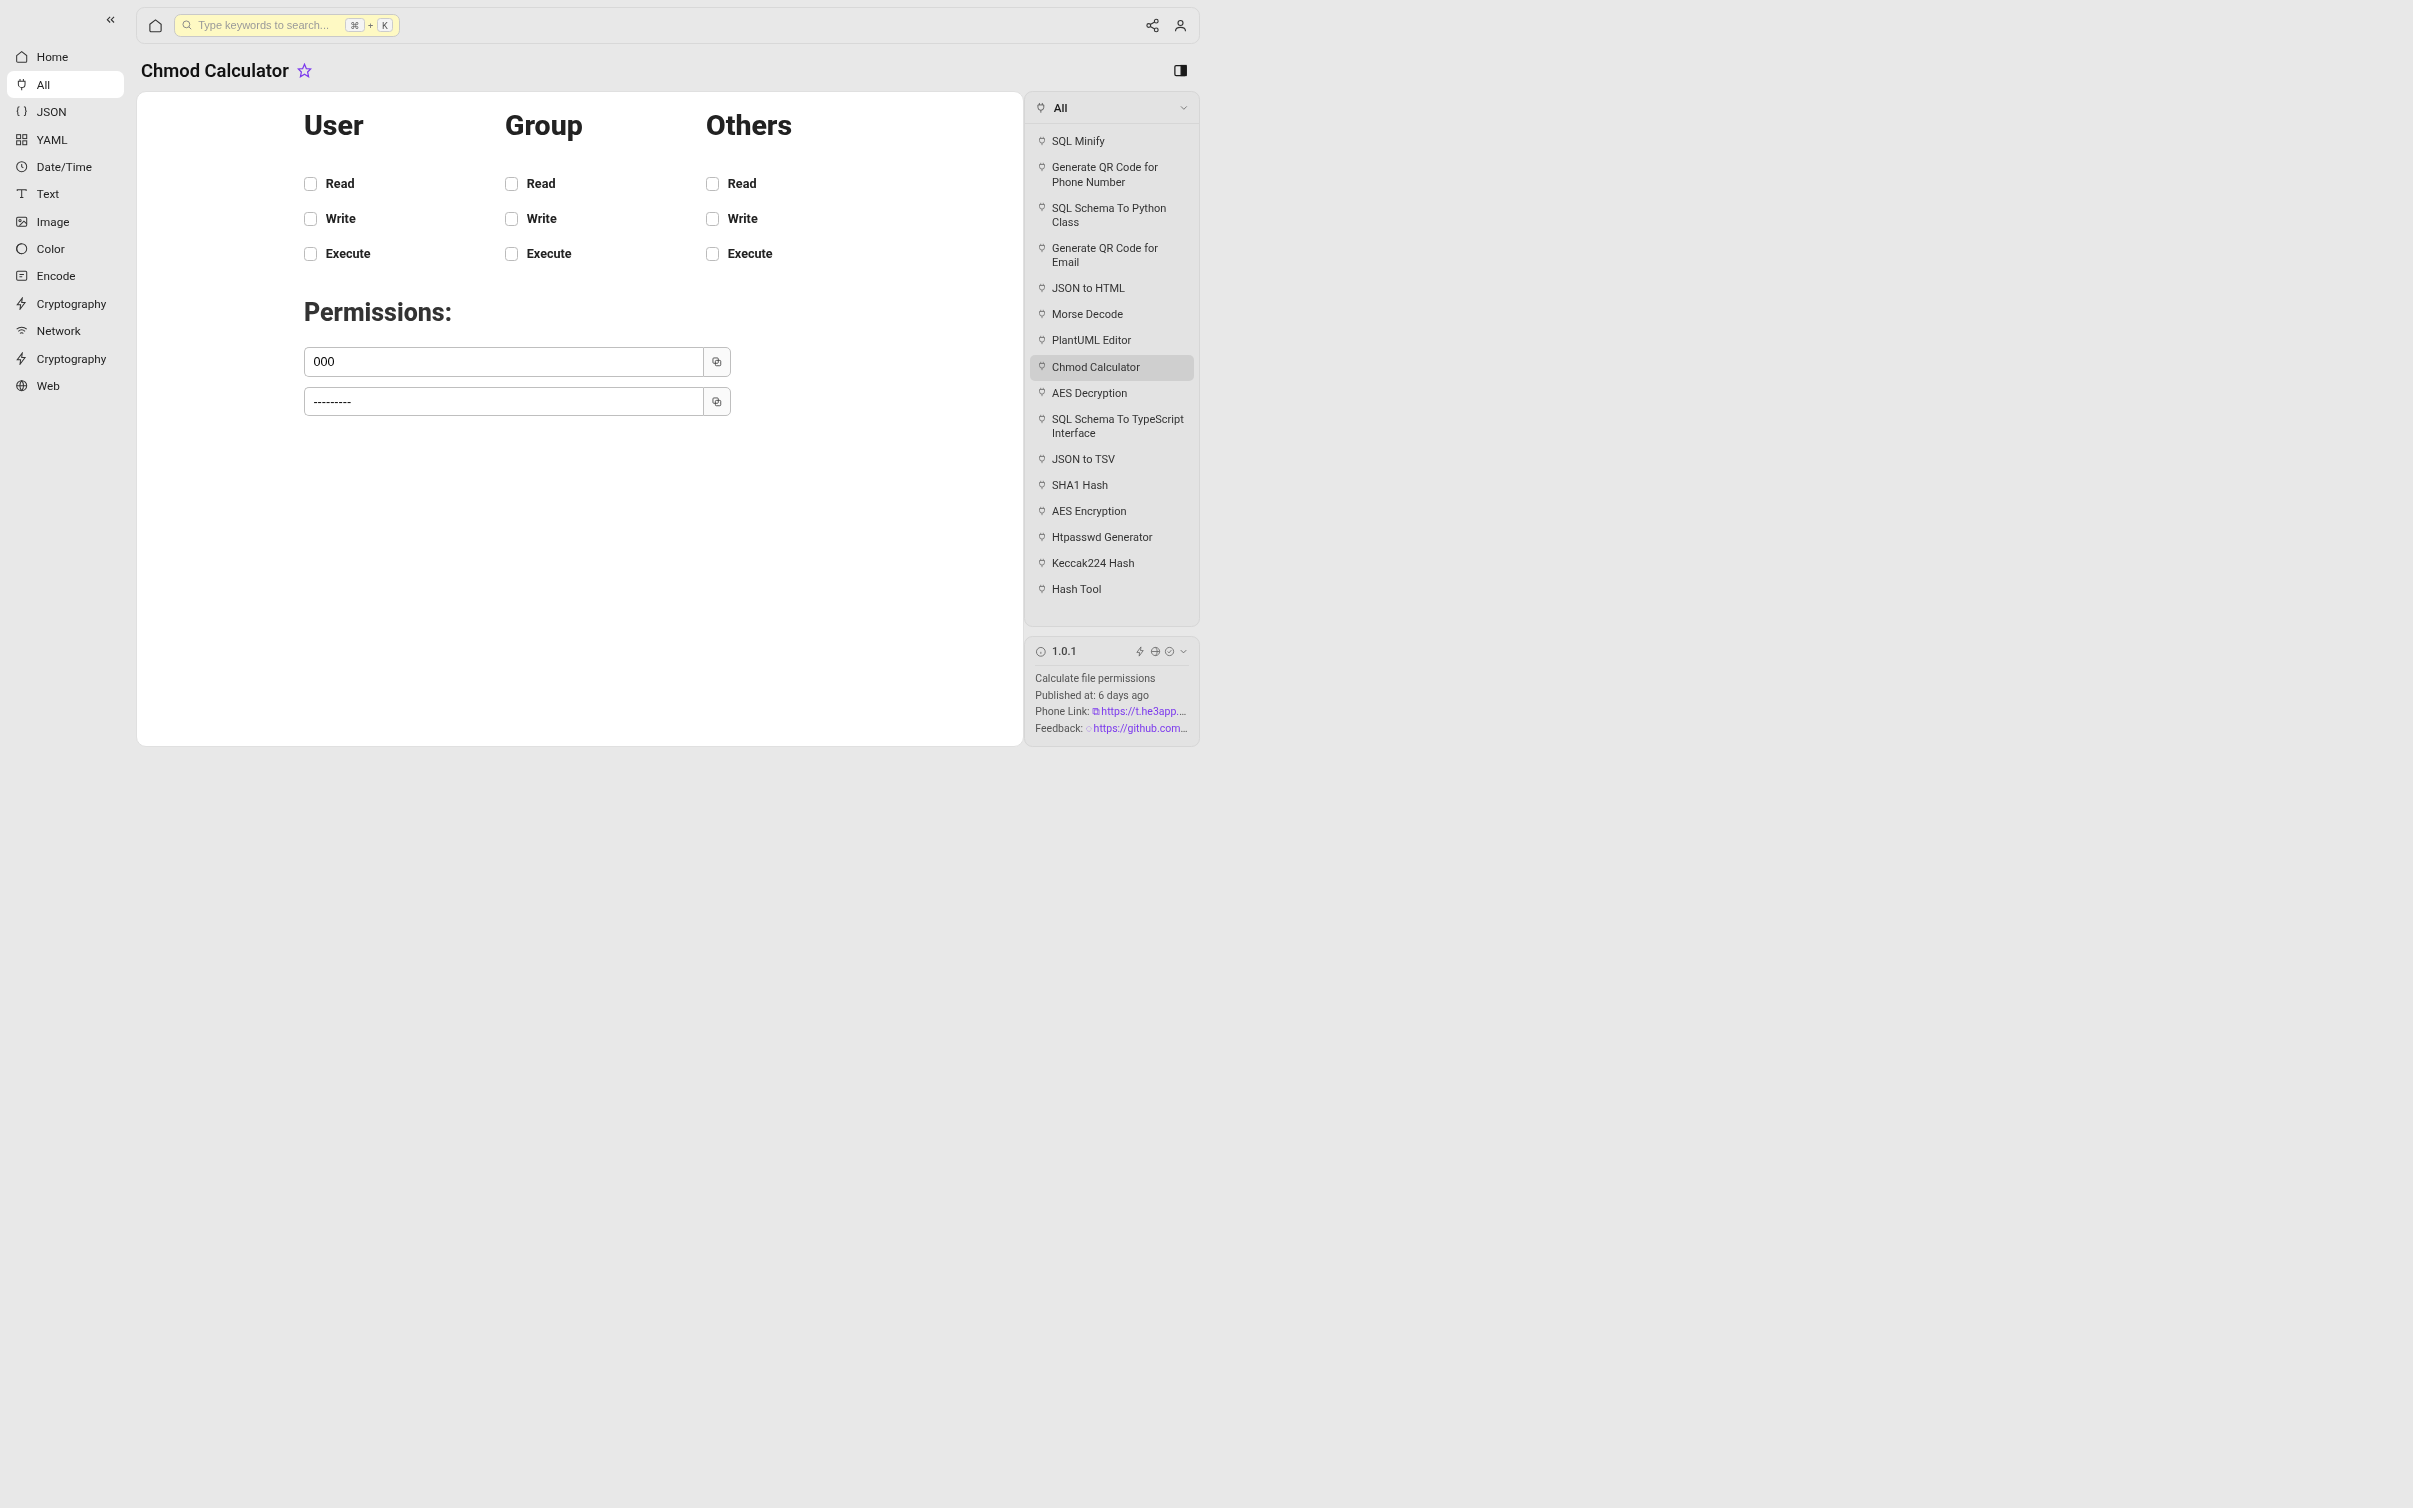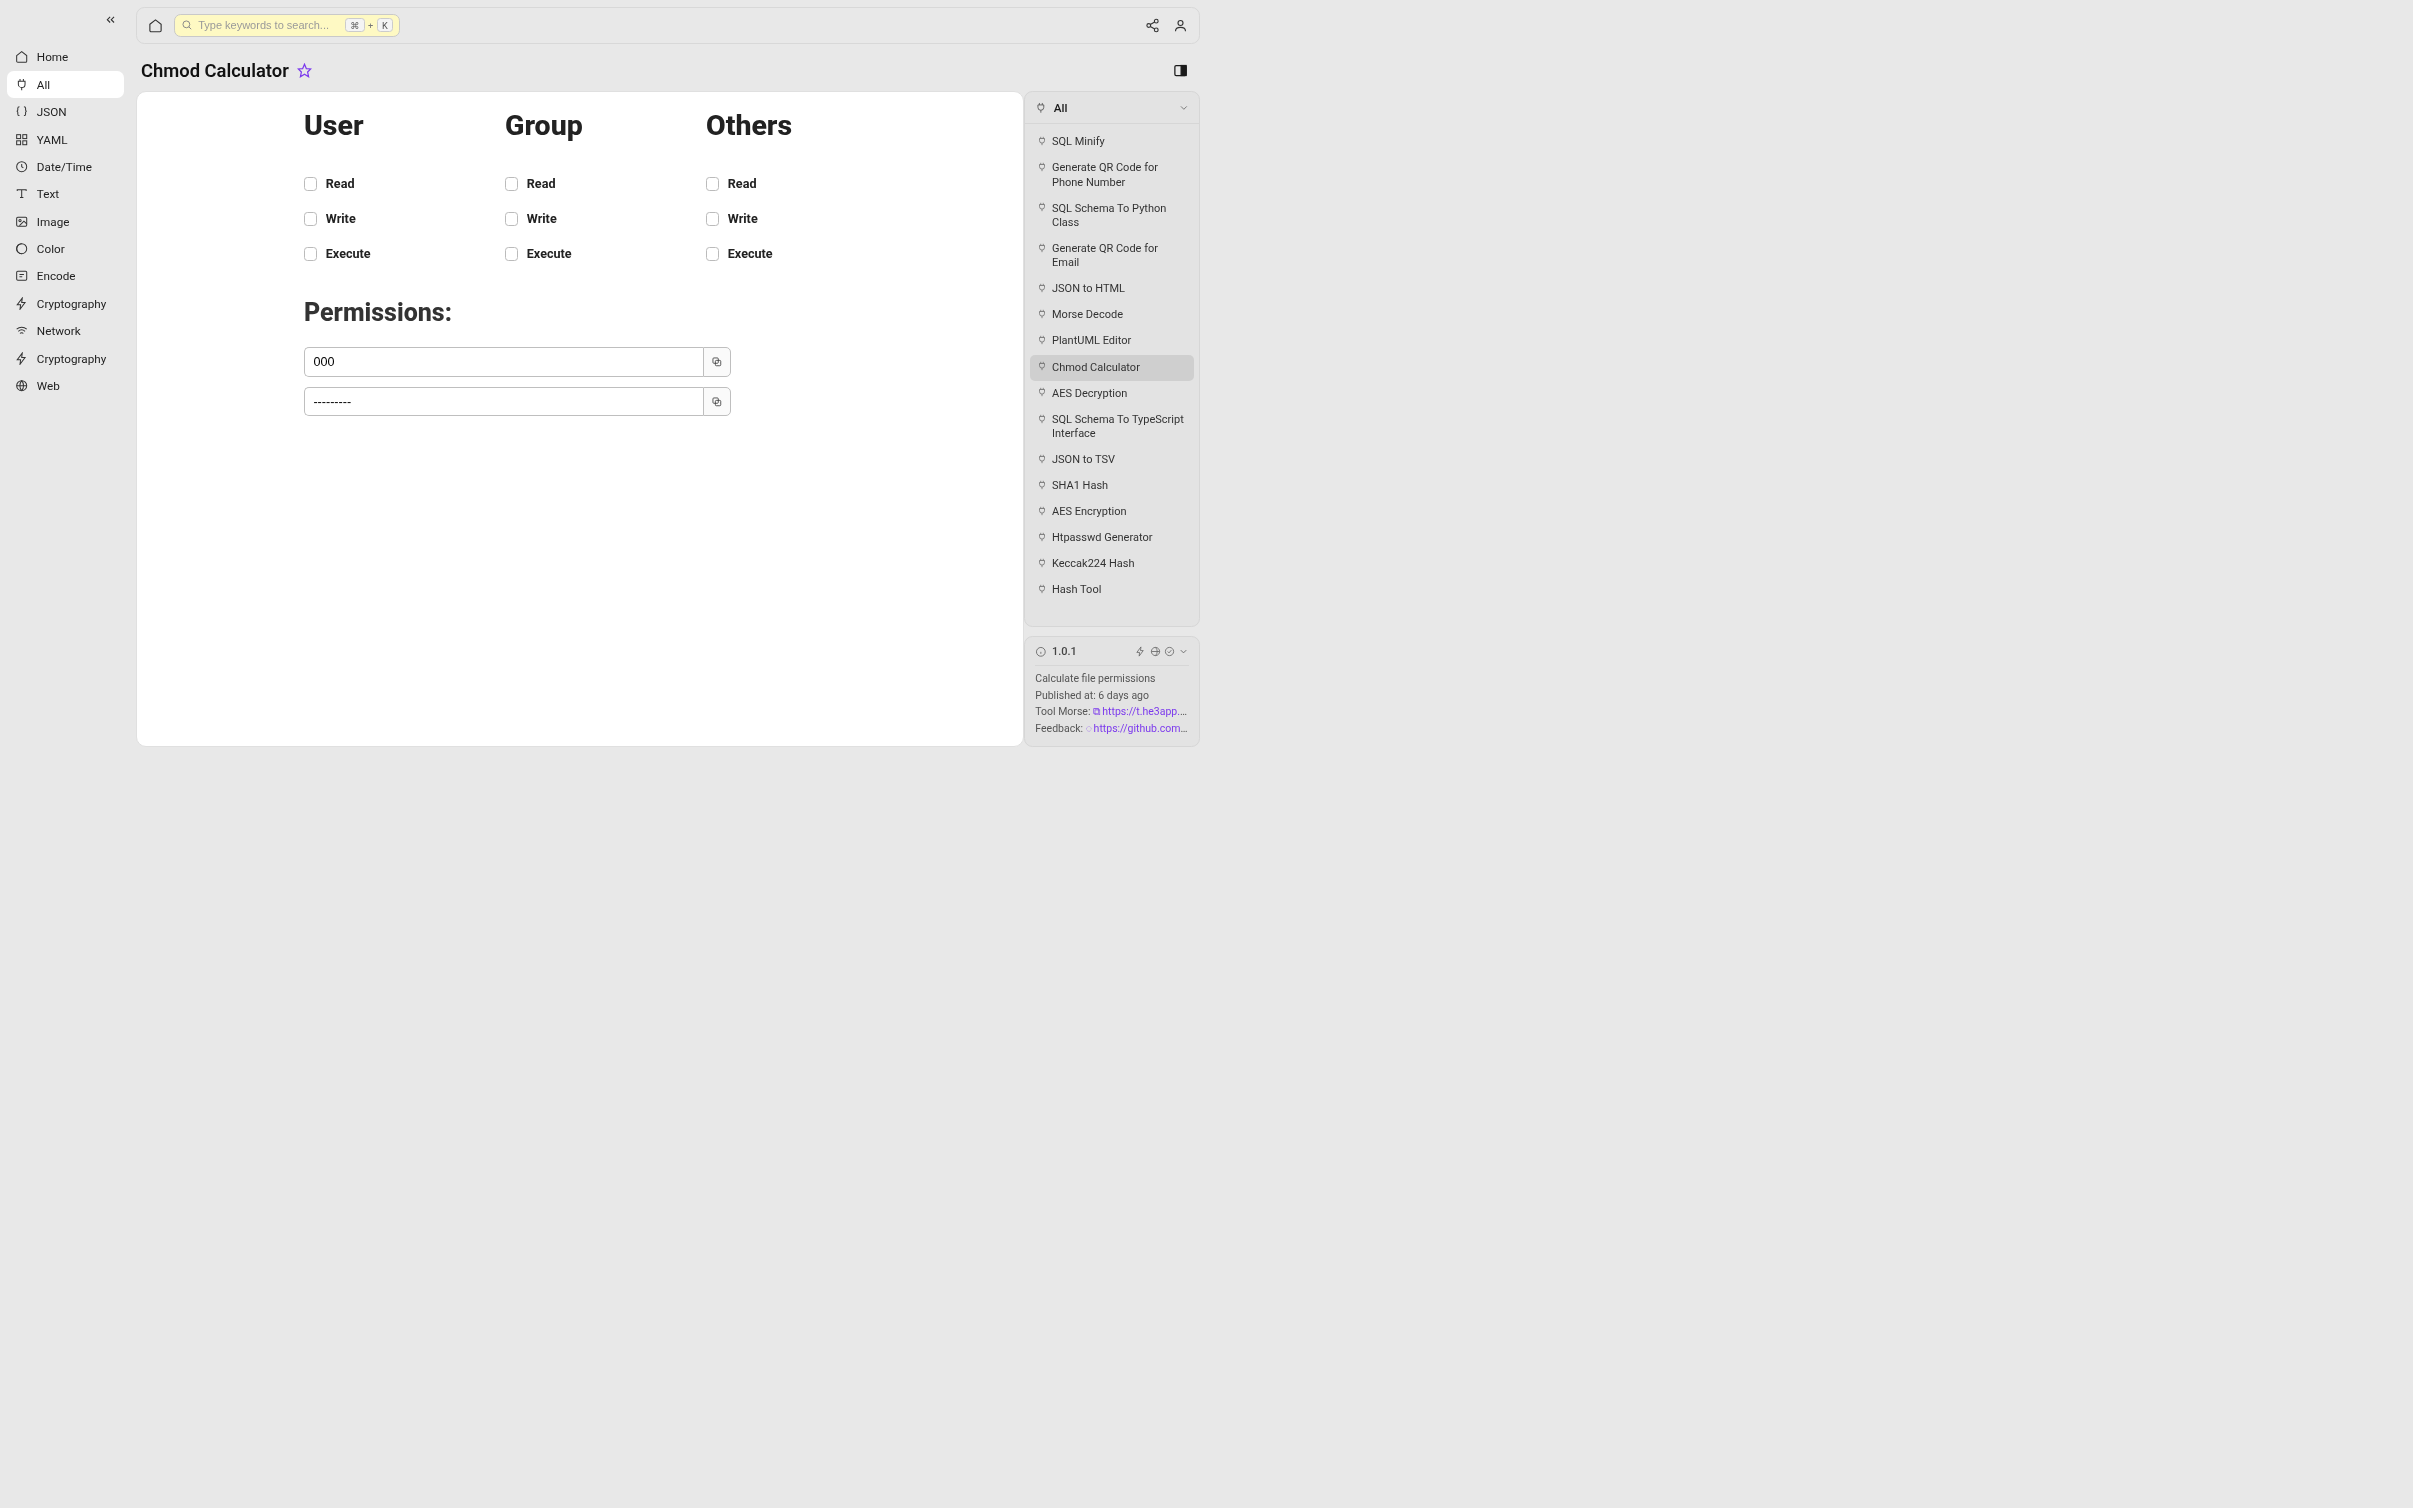--- a/index.html
+++ b/index.html
@@ -620,21 +620,21 @@
                     </svg>
                   </span>
               </span>
             </div>
             <div class="rp-info-line">Calculate file permissions</div>
             <div class="rp-info-line">
               <span>Published at:</span>
               <span>6 days ago</span>
             </div>
             <div class="rp-info-line">
-              <span>Tool Morse:</span>
+              <span>Phone Link:</span>
               <span class="link-ic">⧉</span><a href="#">https://t.he3app.co…</a>
             </div>
             <div class="rp-info-line">
               <span>Feedback:</span>
               <span class="link-ic">◌</span><a href="#">https://github.com/…</a>
             </div>
           </div>
         </div>
       </div>
 

